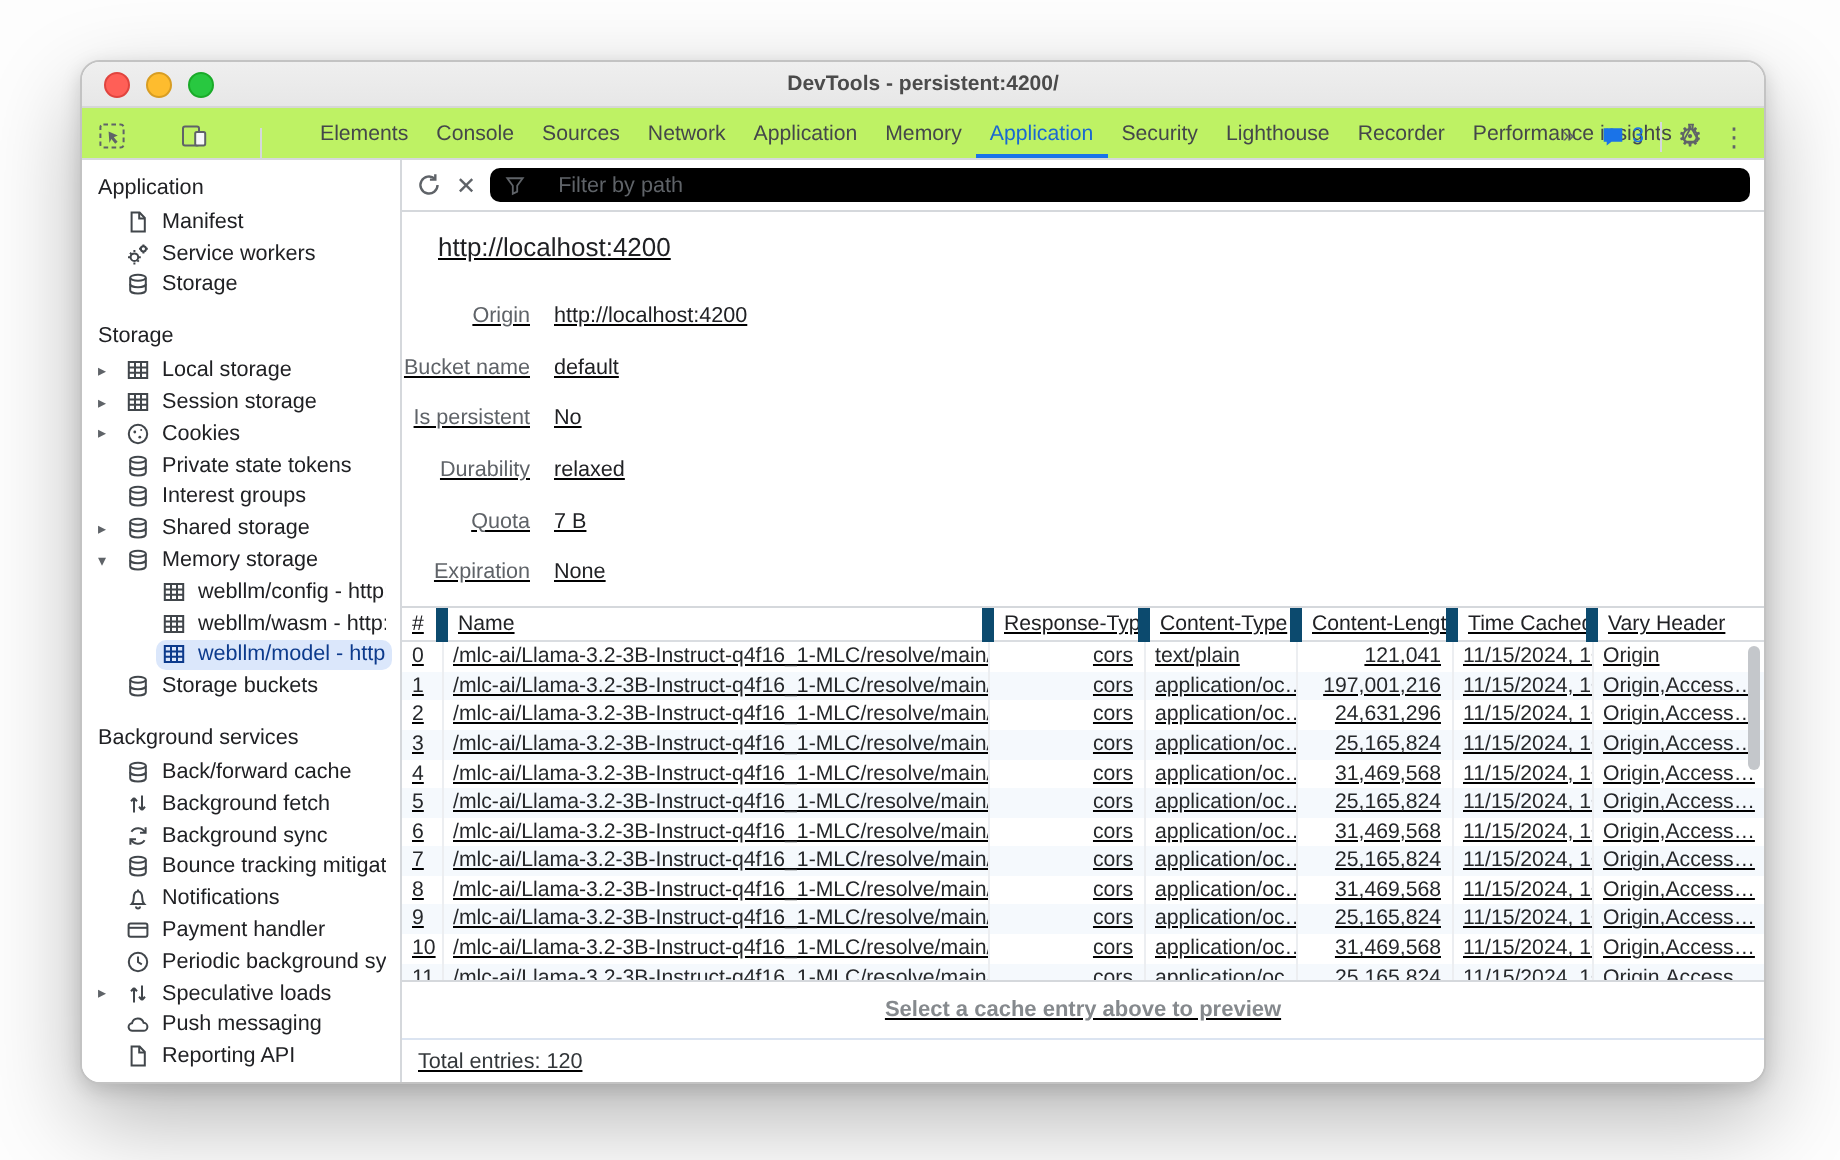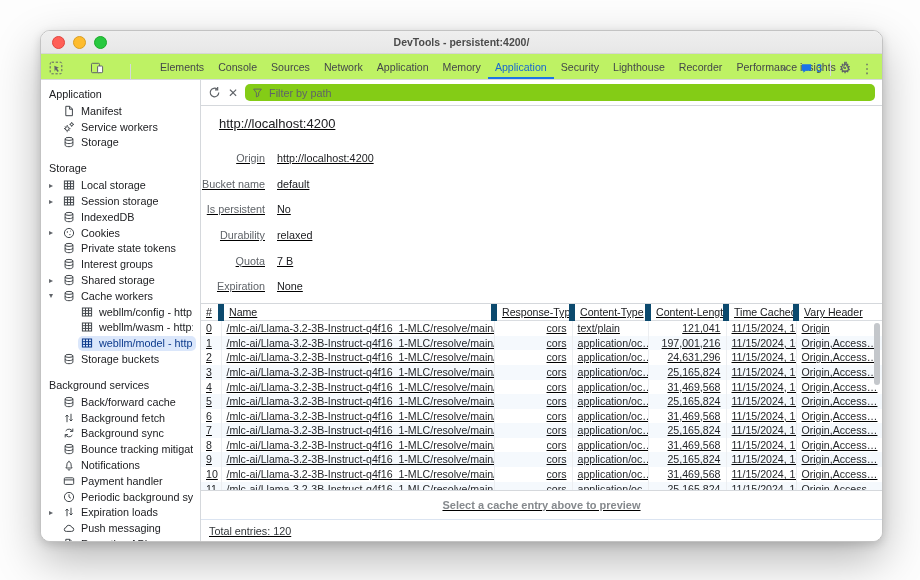--- a/index.html
+++ b/index.html
@@ -40,22 +40,22 @@
   .side-item.selected .row-body{background:#dbe7fb;color:#0c3a8c;}
   .side-icon{width:12px;height:12px;margin-right:6px;flex-shrink:0;color:#41464b;display:inline-flex;}
   .side-item.selected .side-icon{color:#0c3a8c;}
   .side-label{white-space:nowrap;overflow:hidden;}
   
   .main{flex:1;display:flex;flex-direction:column;min-width:0;}
   .panel-toolbar{height:25px;flex-shrink:0;border-bottom:1px solid #d5d8dc;display:flex;align-items:center;
     padding:0 7px;gap:7px;background:#fff;}
   .pt-icon{color:#5f6368;display:flex;align-items:center;}
   .x-glyph{font-size:12px;color:#5f6368;}
-  .filter{flex:1;height:17px;background:#84cc16;border-radius:5px;display:flex;align-items:center;
-    padding:0 7px;gap:6px;color:#5f6368;font-size:10.8px;}
+  .filter{flex:1;height:17px;background:#000000;border-radius:5px;display:flex;align-items:center;
+    padding:0 7px;gap:16px;color:#5f6368;font-size:10.8px;}
   .content{flex:1;display:flex;flex-direction:column;min-height:0;background:#fff;text-decoration:underline;}
   .origin-title{font-size:13px;color:#202124;padding:10px 0 0 18px;height:20px;flex-shrink:0;}
   .meta{padding:9px 0 4px 0;flex-shrink:0;}
   .meta-row{display:flex;align-items:center;height:25.7px;font-size:10.8px;}
   .meta-label{width:64px;text-align:right;color:#5f6368;flex-shrink:0;}
   .meta-value{margin-left:12px;color:#202124;}
   
   .grid-wrap{position:relative;height:186px;flex-shrink:0;overflow:hidden;border-top:1px solid #d5d8dc;border-bottom:1px solid #d5d8dc;}
   table{width:100%;border-collapse:collapse;table-layout:fixed;font-size:10.6px;}
   th{height:16px;font-weight:normal;text-align:left;color:#202124;background:#fff;
@@ -231,33 +231,20 @@
               <span class="side-icon">
                 <svg width="12" height="12" viewBox="0 0 12 12">
                   <rect x="1.4" y="2" width="9.2" height="8" fill="none" stroke="currentColor"></rect>
                   <path d="M1.4 4.7h9.2M1.4 7.4h9.2M4.5 2v8M7.5 2v8" stroke="currentColor"></path>
                 </svg>
               </span>
               <span class="side-label">Session storage</span>
             </span>
           </div>
           <div class="side-item">
-            <span class="arrow"></span>
-            <span class="row-body">
-              <span class="side-icon">
-                <svg width="12" height="12" viewBox="0 0 12 12">
-                  <ellipse cx="6" cy="2.9" rx="3.9" ry="1.5" fill="none" stroke="currentColor"></ellipse>
-                  <path d="M2.1 2.9v6.2c0 .9 1.7 1.6 3.9 1.6s3.9-.7 3.9-1.6V2.9" fill="none" stroke="currentColor"></path>
-                  <path d="M2.1 6c0 .9 1.7 1.6 3.9 1.6S9.9 6.9 9.9 6" fill="none" stroke="currentColor"></path>
-                </svg>
-              </span>
-              <span class="side-label">IndexedDB</span>
-            </span>
-          </div>
-          <div class="side-item">
             <span class="arrow">▸</span>
             <span class="row-body">
               <span class="side-icon">
                 <svg width="12" height="12" viewBox="0 0 12 12">
                   <circle cx="6" cy="6" r="4.6" fill="none" stroke="currentColor"></circle>
                   <circle cx="4.4" cy="5" r=".7" fill="currentColor"></circle>
                   <circle cx="6.9" cy="7.6" r=".7" fill="currentColor"></circle>
                   <circle cx="7.6" cy="4" r=".5" fill="currentColor"></circle>
                 </svg>
               </span>
@@ -306,21 +293,21 @@
           <div class="side-item">
             <span class="arrow">▾</span>
             <span class="row-body">
               <span class="side-icon">
                 <svg width="12" height="12" viewBox="0 0 12 12">
                   <ellipse cx="6" cy="2.9" rx="3.9" ry="1.5" fill="none" stroke="currentColor"></ellipse>
                   <path d="M2.1 2.9v6.2c0 .9 1.7 1.6 3.9 1.6s3.9-.7 3.9-1.6V2.9" fill="none" stroke="currentColor"></path>
                   <path d="M2.1 6c0 .9 1.7 1.6 3.9 1.6S9.9 6.9 9.9 6" fill="none" stroke="currentColor"></path>
                 </svg>
               </span>
-              <span class="side-label">Cache workers</span>
+              <span class="side-label">Memory storage</span>
             </span>
           </div>
           <div class="side-item child">
             <span class="arrow"></span>
             <span class="row-body">
               <span class="side-icon">
                 <svg width="12" height="12" viewBox="0 0 12 12">
                   <rect x="1.4" y="2" width="9.2" height="8" fill="none" stroke="currentColor"></rect>
                   <path d="M1.4 4.7h9.2M1.4 7.4h9.2M4.5 2v8M7.5 2v8" stroke="currentColor"></path>
                 </svg>
@@ -457,21 +444,21 @@
             </span>
           </div>
           <div class="side-item">
             <span class="arrow">▸</span>
             <span class="row-body">
               <span class="side-icon">
                 <svg width="12" height="12" viewBox="0 0 12 12">
                   <path d="M4 10.2V3M4 3L2.5 4.6M4 3l1.5 1.6M8 1.8V9M8 9L6.5 7.4M8 9l1.5-1.6" fill="none" stroke="currentColor"></path>
                 </svg>
               </span>
-              <span class="side-label">Expiration loads</span>
+              <span class="side-label">Speculative loads</span>
             </span>
           </div>
           <div class="side-item">
             <span class="arrow"></span>
             <span class="row-body">
               <span class="side-icon">
                 <svg width="12" height="12" viewBox="0 0 12 12">
                   <path d="M3.4 9.4h5.2a2 2 0 0 0 .2-4A3 3 0 0 0 3 5.6a1.9 1.9 0 0 0 .4 3.8z" fill="none" stroke="currentColor"></path>
                 </svg>
               </span>

